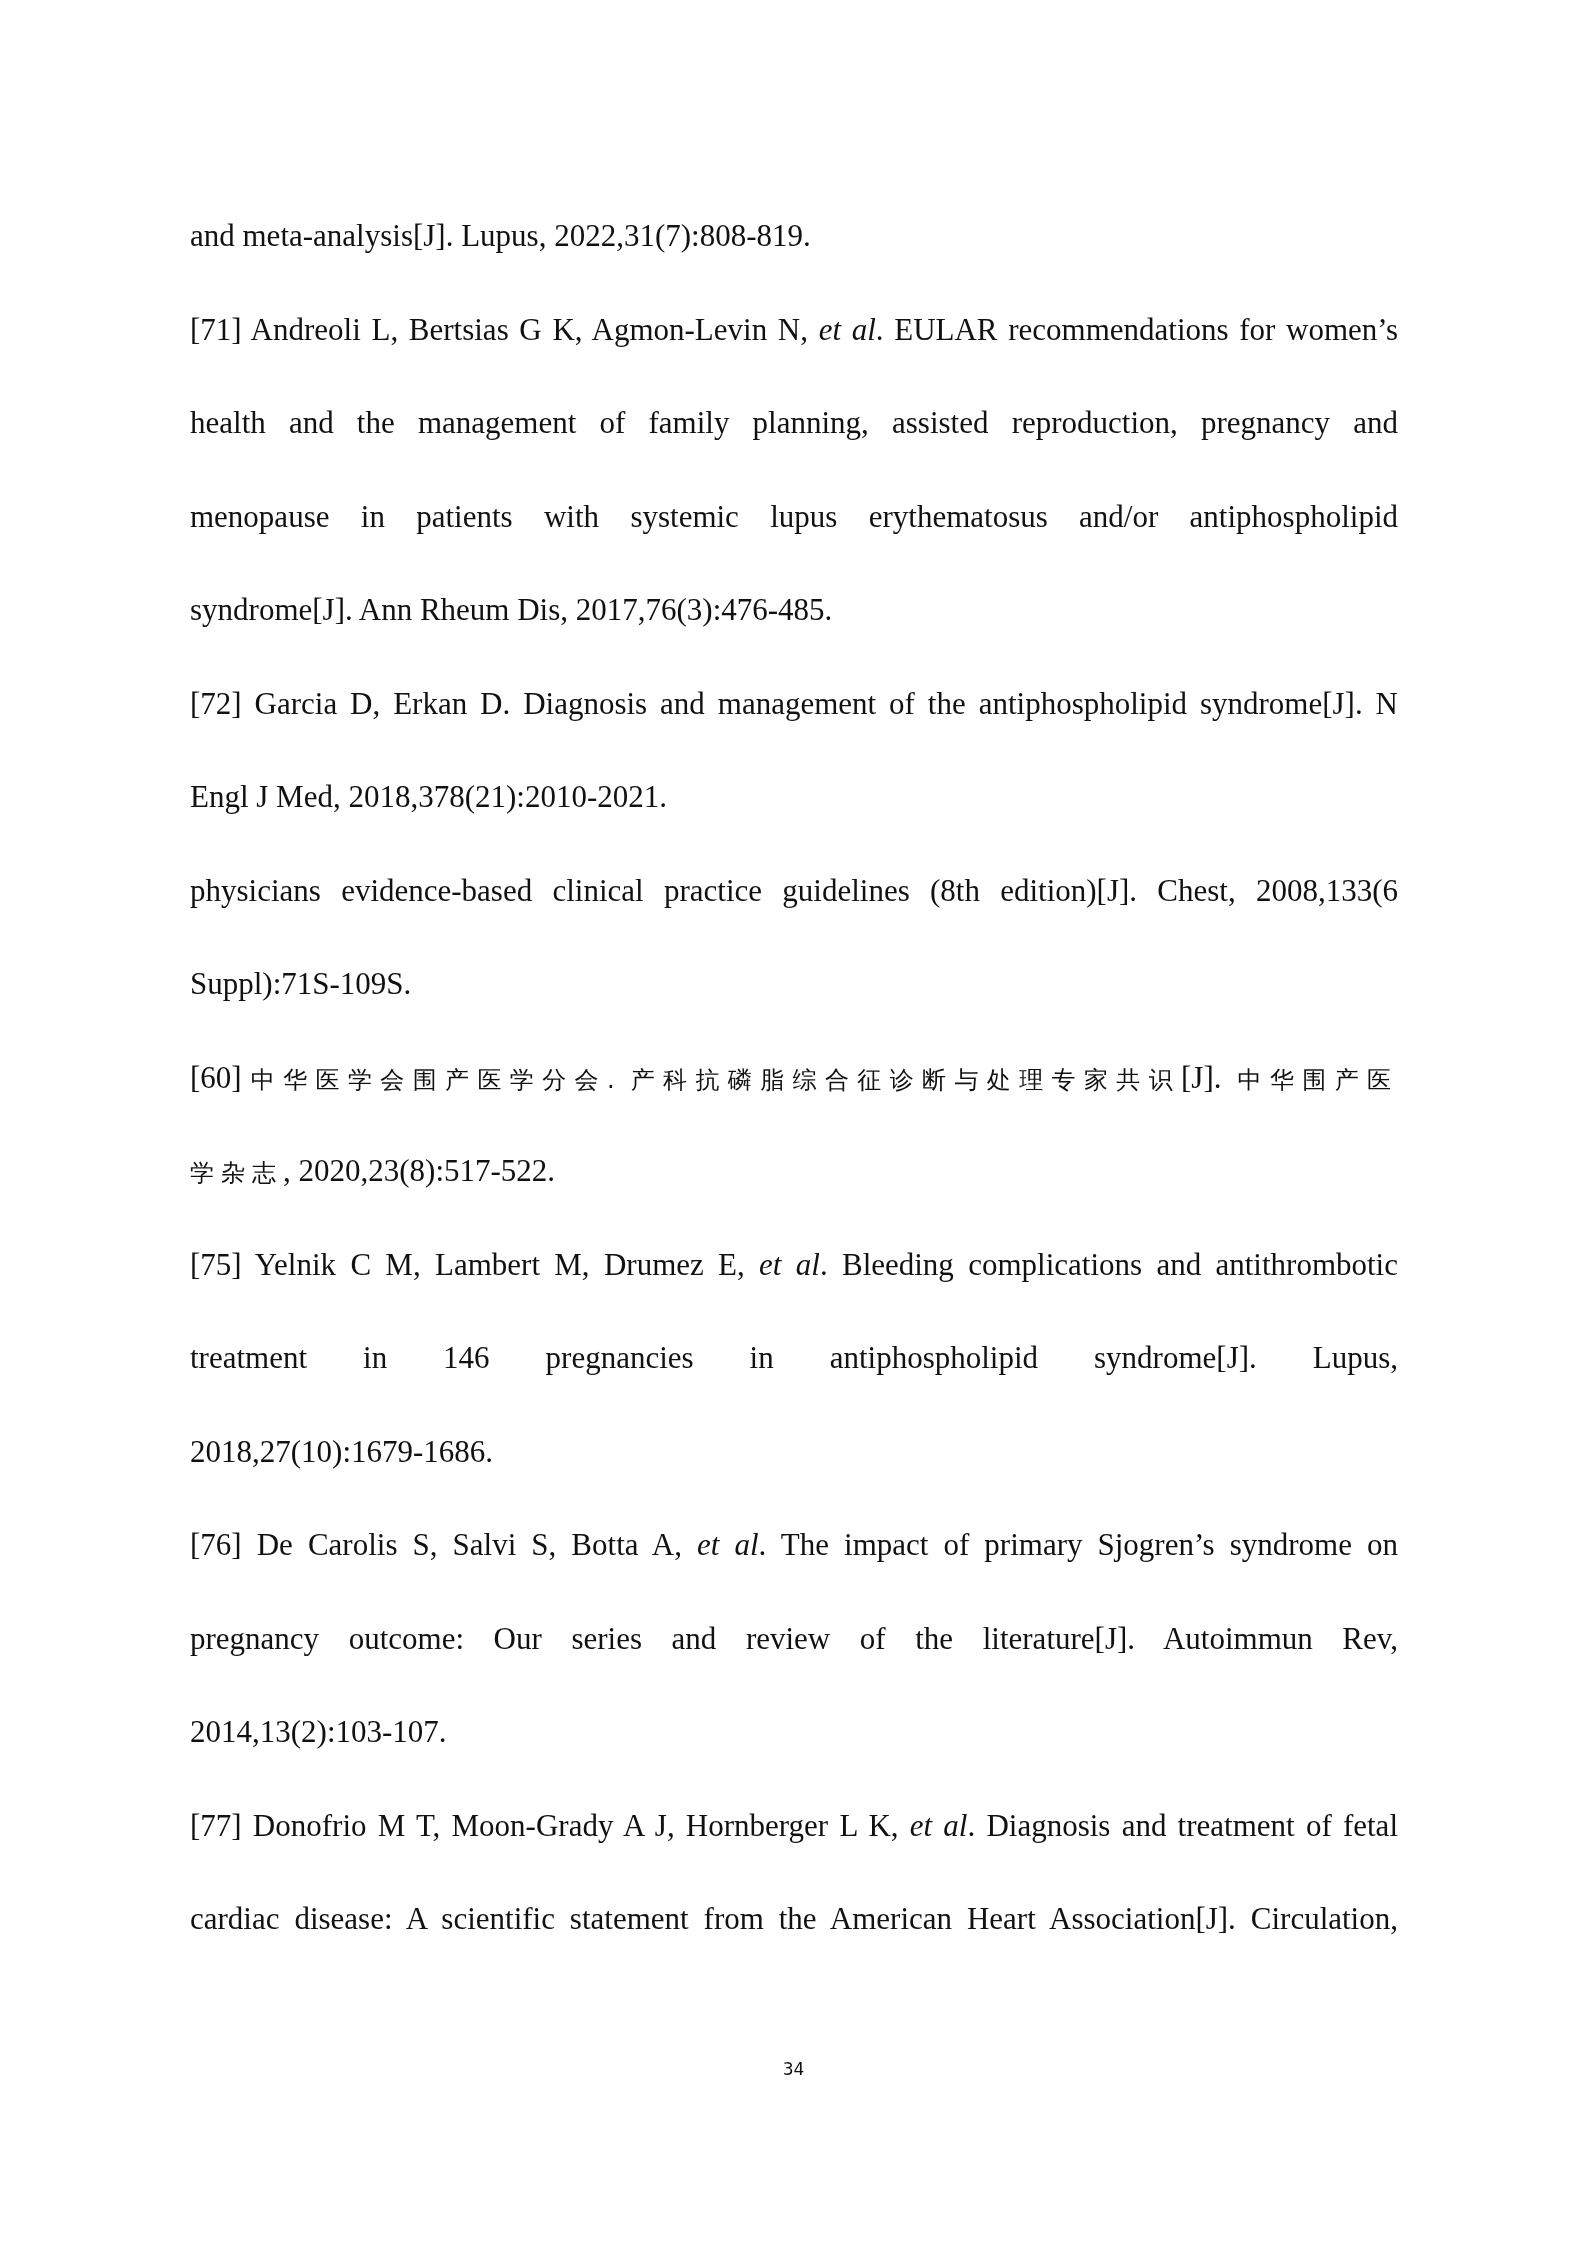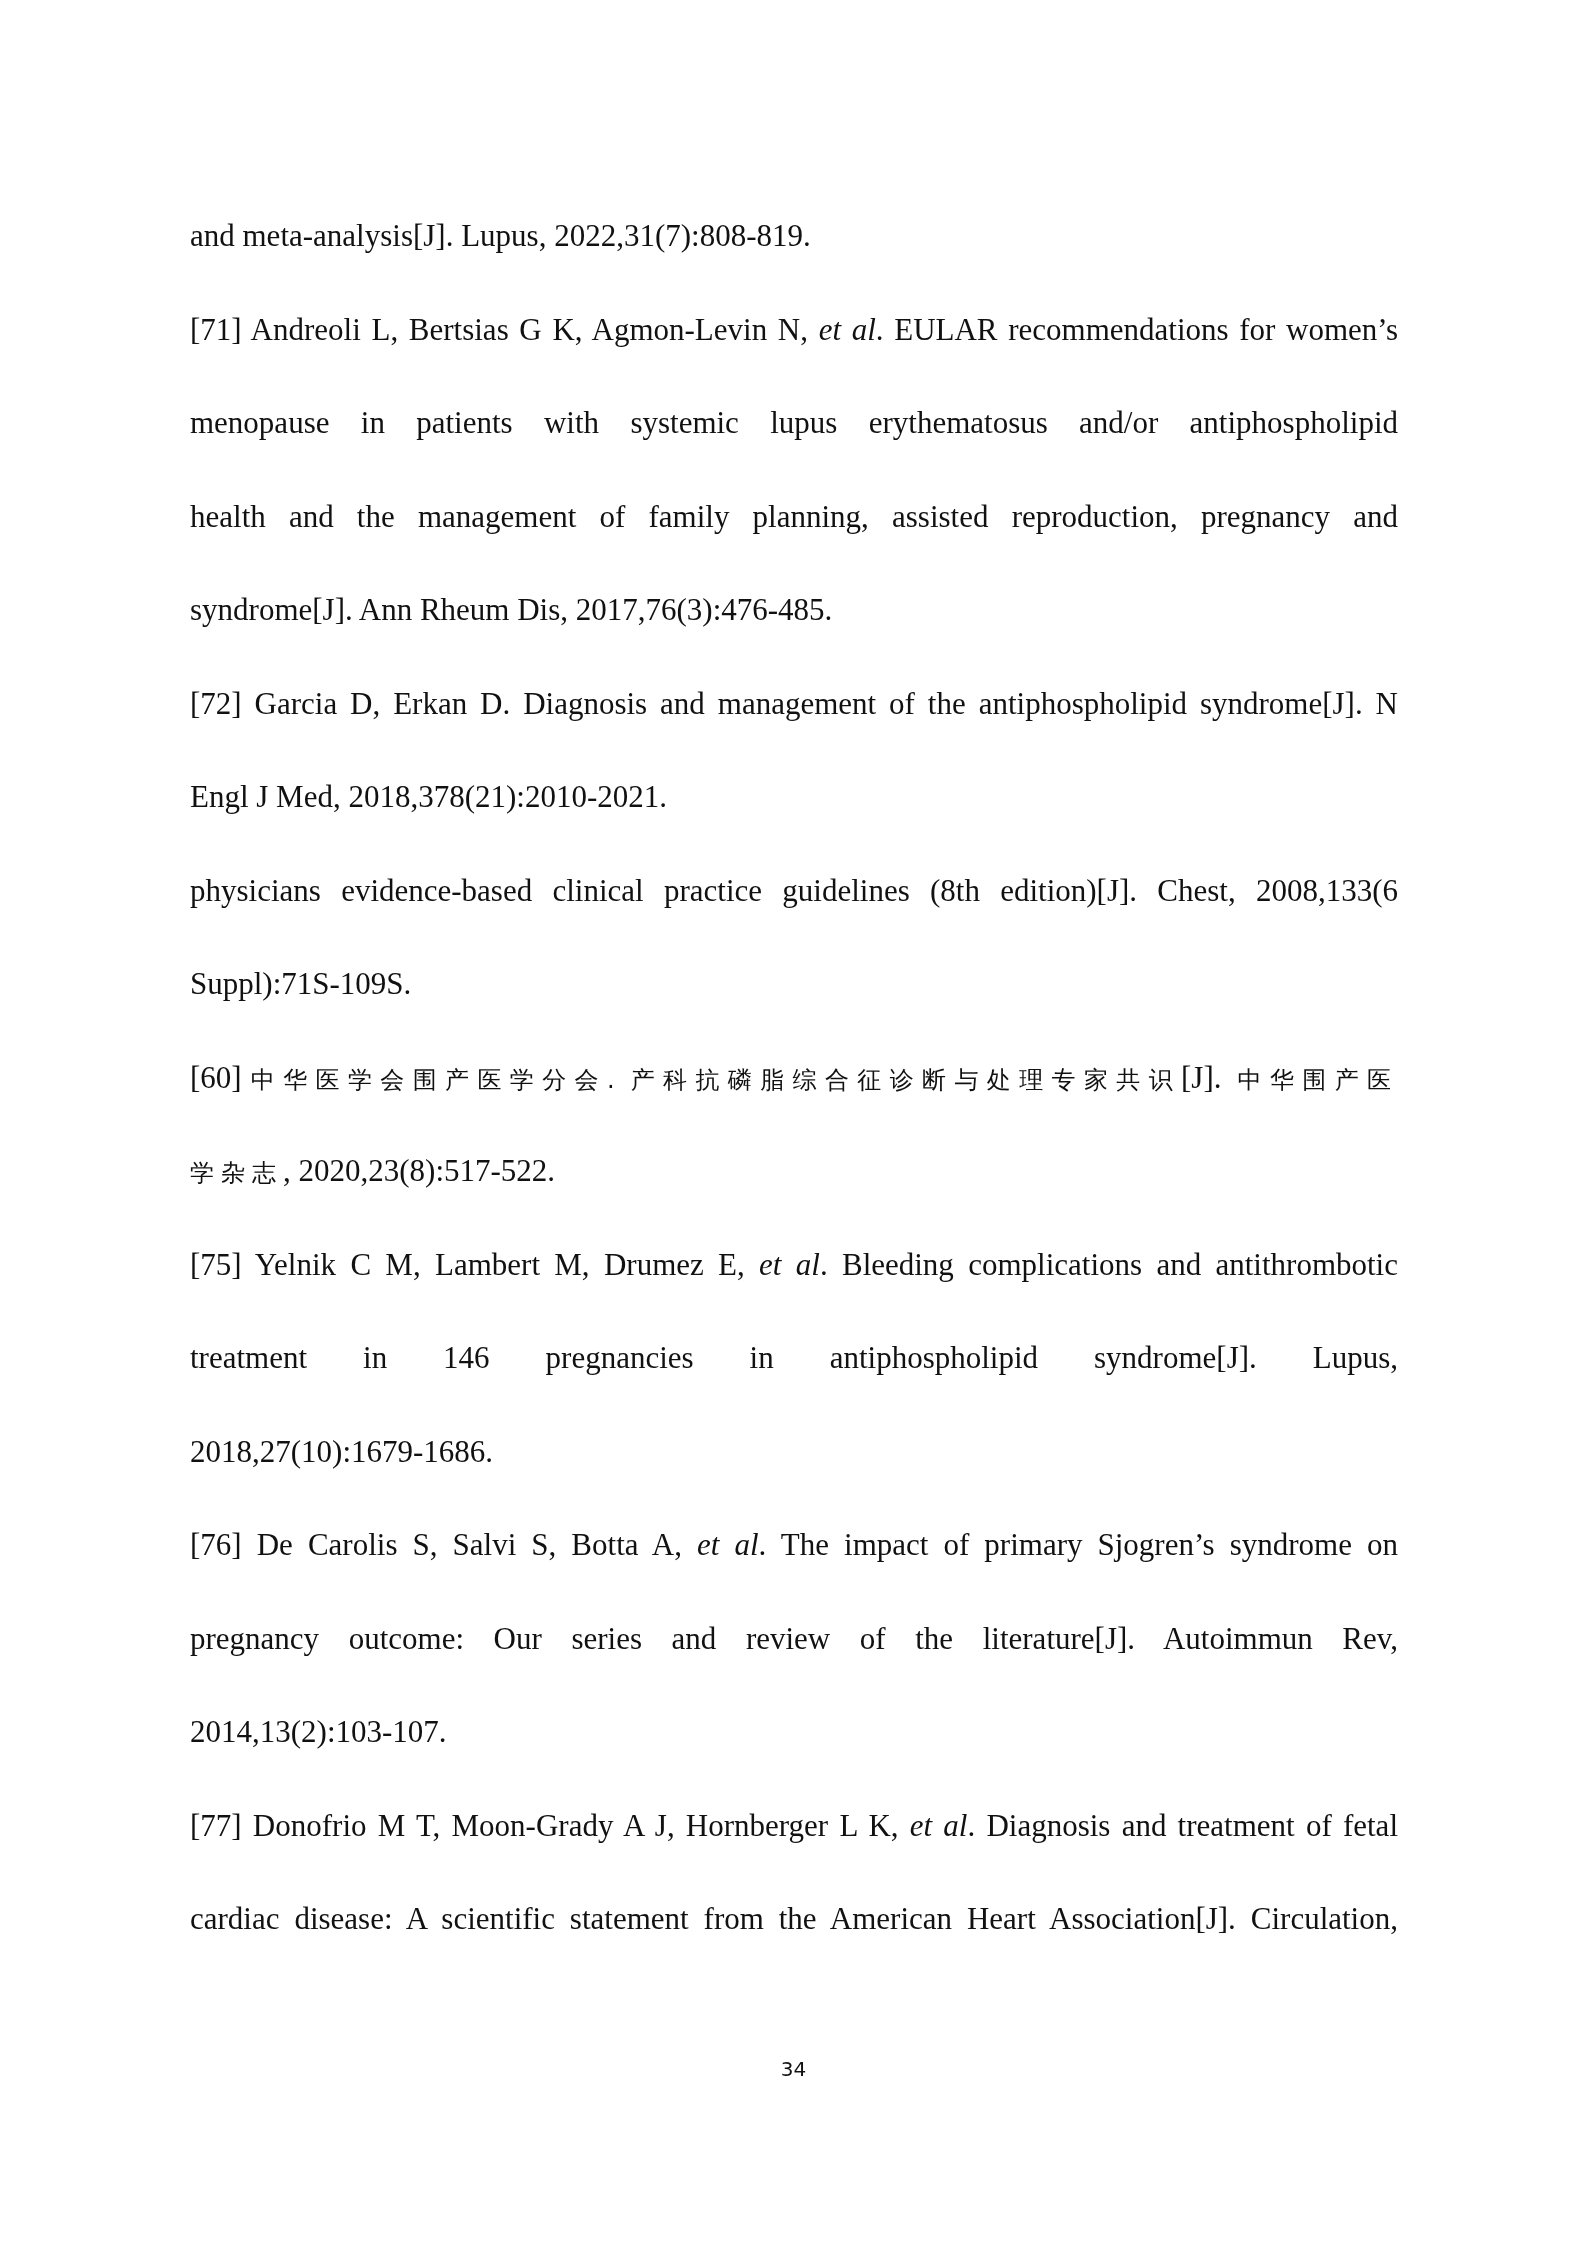--- a/index.html
+++ b/index.html
@@ -55,37 +55,37 @@
       font-size: 24px;
       letter-spacing: 7px;
     }
     .page-number {
       position: absolute;
       left: 0;
       width: 1587px;
       top: 2056px;
       text-align: center;
       font-family: "DejaVu Sans", "Liberation Sans", sans-serif;
-      font-size: 20px;
+      font-size: 17px;
       line-height: 26px;
       color: #111111;
     }
   </style>
 </head>
 <body>
 
 <div class="page">
   <div class="text-column" id="reference-list">
       <div class="reference">
         <div class="line"><span class="seg">and meta-analysis[J]. Lupus, 2022,31(7):808-819.</span></div>
       </div>
       <div class="reference">
         <div class="line justify"><span class="seg">[71] Andreoli L, Bertsias G K, Agmon-Levin N, </span><span class="seg italic">et al</span><span class="seg">. EULAR recommendations for women’s</span></div>
+        <div class="line justify"><span class="seg">health and the management of family planning, assisted reproduction, pregnancy and</span></div>
         <div class="line justify"><span class="seg">menopause in patients with systemic lupus erythematosus and/or antiphospholipid</span></div>
-        <div class="line justify"><span class="seg">health and the management of family planning, assisted reproduction, pregnancy and</span></div>
         <div class="line"><span class="seg">syndrome[J]. Ann Rheum Dis, 2017,76(3):476-485.</span></div>
       </div>
       <div class="reference">
         <div class="line justify"><span class="seg">[72] Garcia D, Erkan D. Diagnosis and management of the antiphospholipid syndrome[J]. N</span></div>
         <div class="line"><span class="seg">Engl J Med, 2018,378(21):2010-2021.</span></div>
       </div>
       <div class="reference">
         <div class="line justify"><span class="seg">physicians evidence-based clinical practice guidelines (8th edition)[J]. Chest, 2008,133(6</span></div>
         <div class="line"><span class="seg">Suppl):71S-109S.</span></div>
       </div>

